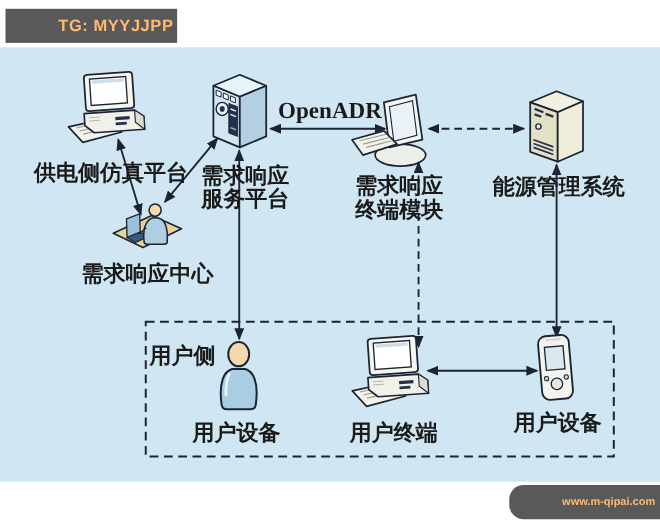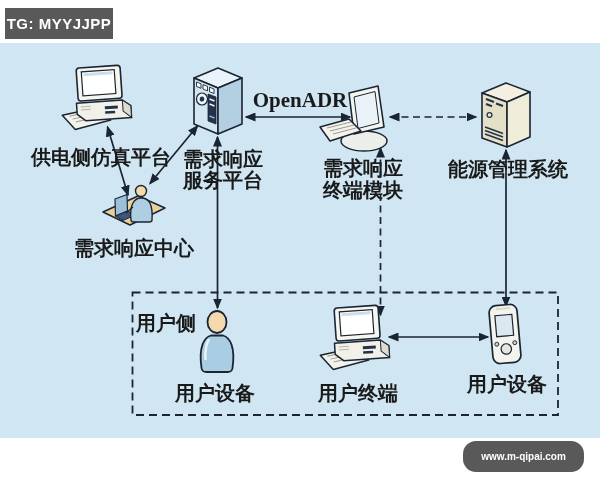--- a/index.html
+++ b/index.html
@@ -1,19 +1,19 @@
 <!DOCTYPE html>
 <html><head>
 <meta charset="utf-8">
 <style>
   html,body{margin:0;padding:0;}
   body{width:600px;height:480px;position:relative;background:#ffffff;overflow:hidden;}
-  .badge{position:absolute;background:#595959;color:#ffffff;
+  .badge{position:absolute;background:#595959;color:#fdba74;
          font-family:"Liberation Sans","DejaVu Sans",sans-serif;font-weight:bold;
-         display:flex;align-items:center;justify-content:center;letter-spacing:.5px;}
+         display:flex;align-items:center;letter-spacing:.5px;padding-left:48px;}
   #tg-badge{left:5px;top:8px;width:108px;height:31px;font-size:15px;}
   #site-badge{left:463px;top:441px;width:121px;height:31px;font-size:10px;letter-spacing:0;border-radius:13px;}
   svg{position:absolute;left:0;top:0;}
   svg text{font-family:"Liberation Serif","DejaVu Serif",serif;font-size:20px;font-weight:600;fill:#1a1a1a;}
   svg text.openadr{font-size:21px;}
   .conn{stroke:#1b2433;stroke-width:1.7;fill:none;}
   .conn.dashed{stroke-dasharray:7 4.5;}
   .groupbox{fill:none;stroke:#1b2433;stroke-width:1.8;stroke-dasharray:8 5;}
 </style>
 </head>

